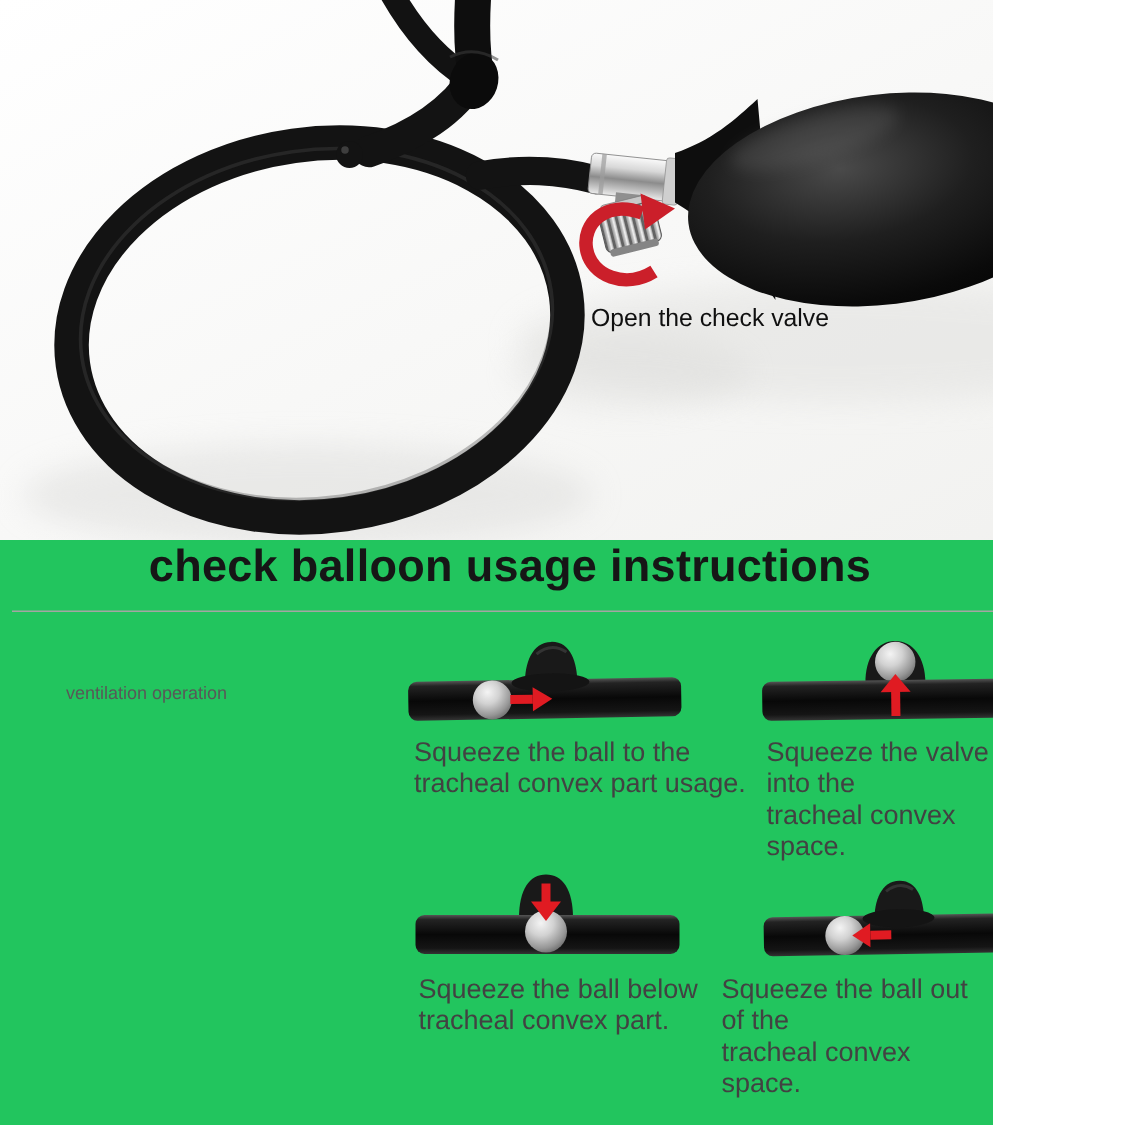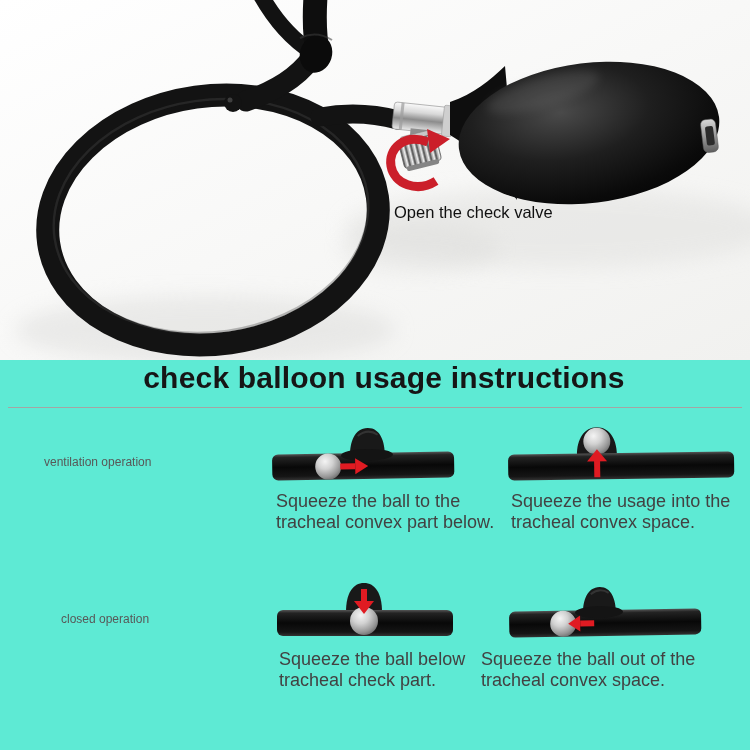--- a/index.html
+++ b/index.html
@@ -1,16 +1,16 @@
 <!DOCTYPE html>
 <html><head>
 <meta charset="utf-8">
 <style>
   html,body{margin:0;padding:0;background:#fff;}
-  .page{position:relative;width:750px;height:750px;background:#5eead4;overflow:hidden;
+  .page{position:relative;width:662px;height:750px;background:#22c55e;overflow:hidden;
         font-family:"Liberation Sans",sans-serif;}
   .photo{position:absolute;left:0;top:0;width:750px;height:360px;}
   .photo svg{display:block;}
   .valve-label{position:absolute;left:394px;top:203px;font-size:16.5px;color:#101010;
         font-family:"Liberation Sans",sans-serif;}
   .title{position:absolute;left:0;top:361px;width:100%;margin:0;text-align:center;
         font-size:30px;font-weight:700;color:#161616;text-indent:18px;letter-spacing:0.2px;}
   .divider{position:absolute;left:8px;top:407px;width:734px;height:0;
         border-top:1.6px solid #a5a5a3;}
   .row-label{position:absolute;font-size:12px;color:#585858;}
@@ -118,21 +118,20 @@
         </g>
       </g>
     </svg>
     <div class="valve-label">Open the check valve</div>
   </div>
 
   <h1 class="title">check balloon usage instructions</h1>
   <div class="divider"></div>
 
   <div class="row-label r1">ventilation operation</div>
-  <div class="row-label r2">closed operation</div>
 
   <svg class="fig f1" width="184" height="62" viewBox="0 0 184 62">
     <defs>
       <linearGradient id="tg1" x1="0" y1="0" x2="0" y2="1">
         <stop offset="0" stop-color="#555555"></stop>
           <stop offset="0.12" stop-color="#232323"></stop>
         <stop offset="0.5" stop-color="#080808"></stop>
           <stop offset="0.85" stop-color="#151515"></stop>
         <stop offset="1" stop-color="#333333"></stop>
       </linearGradient>
@@ -226,28 +225,28 @@
     <ellipse cx="91" cy="31" rx="24" ry="6" fill="#141414"></ellipse>
     <circle cx="55" cy="42" r="13" fill="url(#bg4)"></circle>
     <g>
       <rect x="72" y="39" width="14" height="6" fill="#e01b22"></rect>
       <polygon points="72,34 60,42 72,50" fill="#e01b22"></polygon>
     </g>
   </svg>
 
   <div class="caption c1">
     <span>Squeeze the ball to the</span>
-    <span>tracheal convex part below.</span>
+    <span>tracheal convex part usage.</span>
   </div>
   <div class="caption c2">
-    <span>Squeeze the usage into the</span>
+    <span>Squeeze the valve into the</span>
     <span>tracheal convex space.</span>
   </div>
   <div class="caption c3">
     <span>Squeeze the ball below</span>
-    <span>tracheal check part.</span>
+    <span>tracheal convex part.</span>
   </div>
   <div class="caption c4">
     <span>Squeeze the ball out of the</span>
     <span>tracheal convex space.</span>
   </div>
 
 </div>
 
 </body></html>

